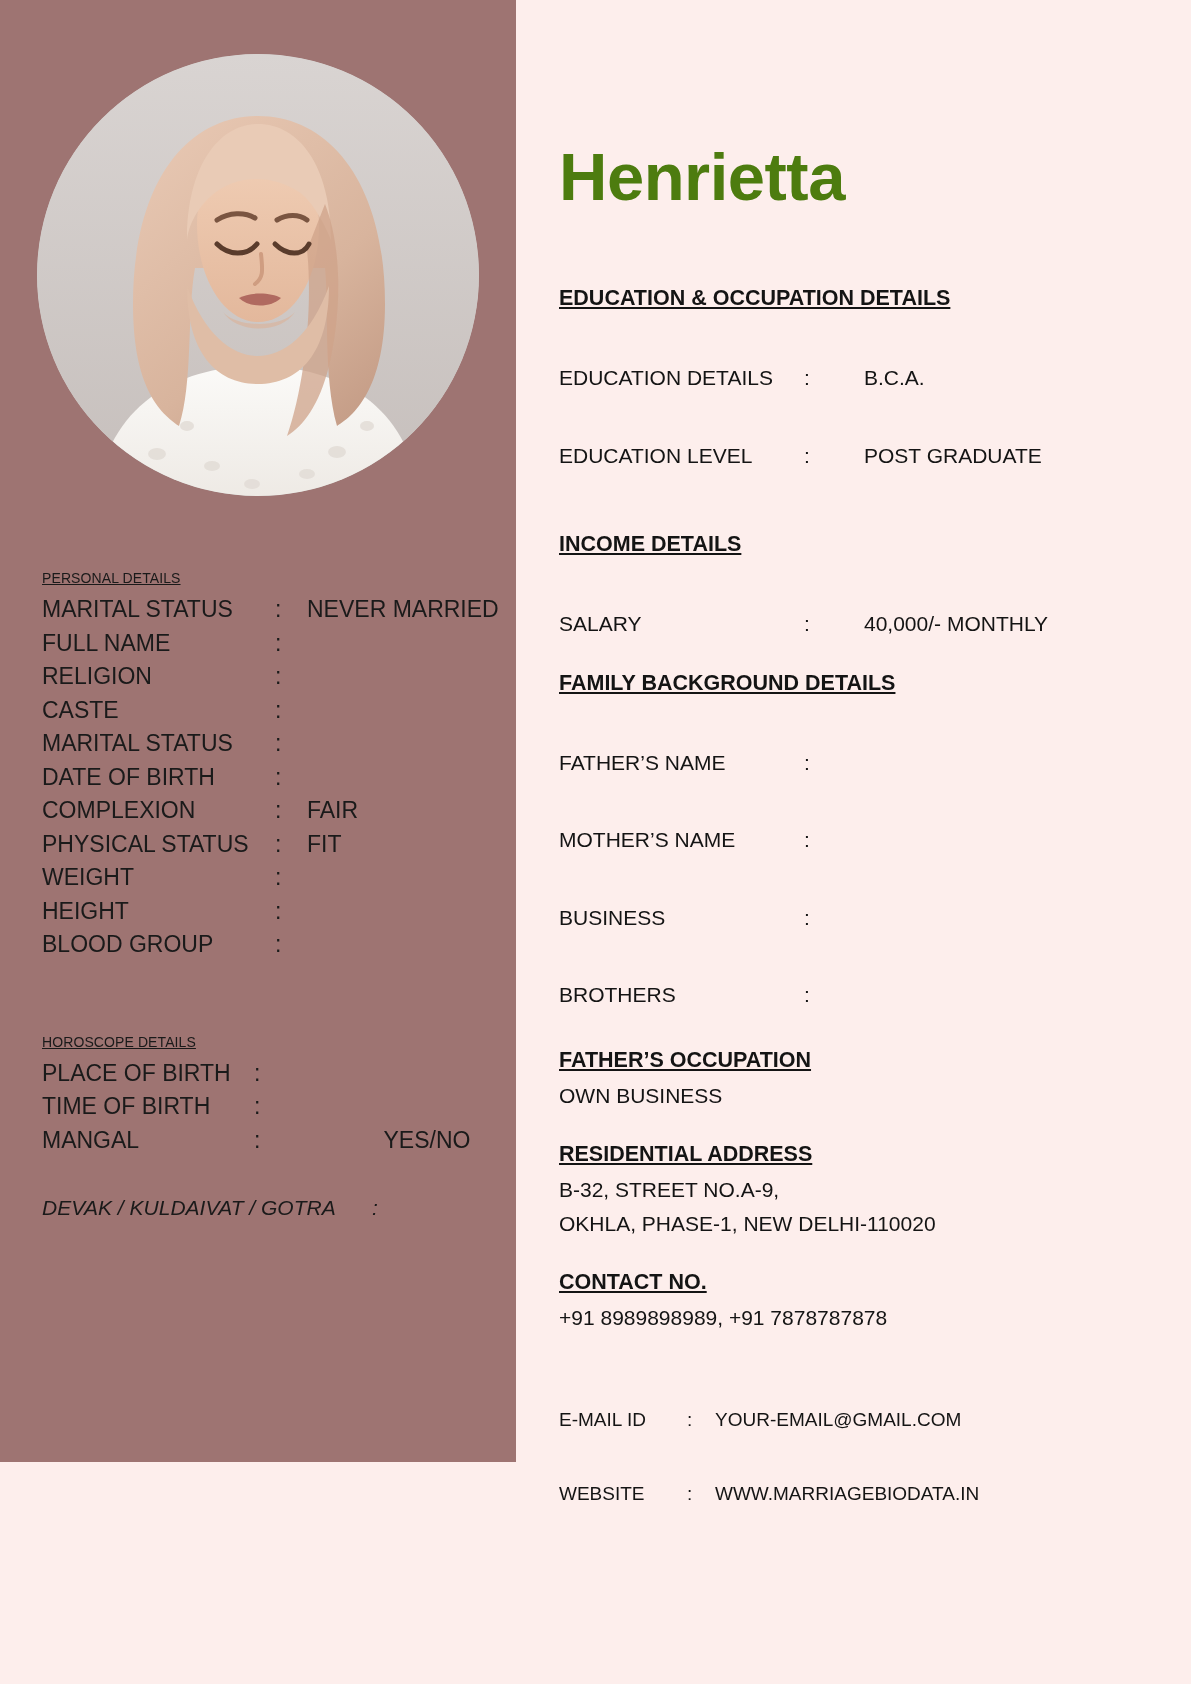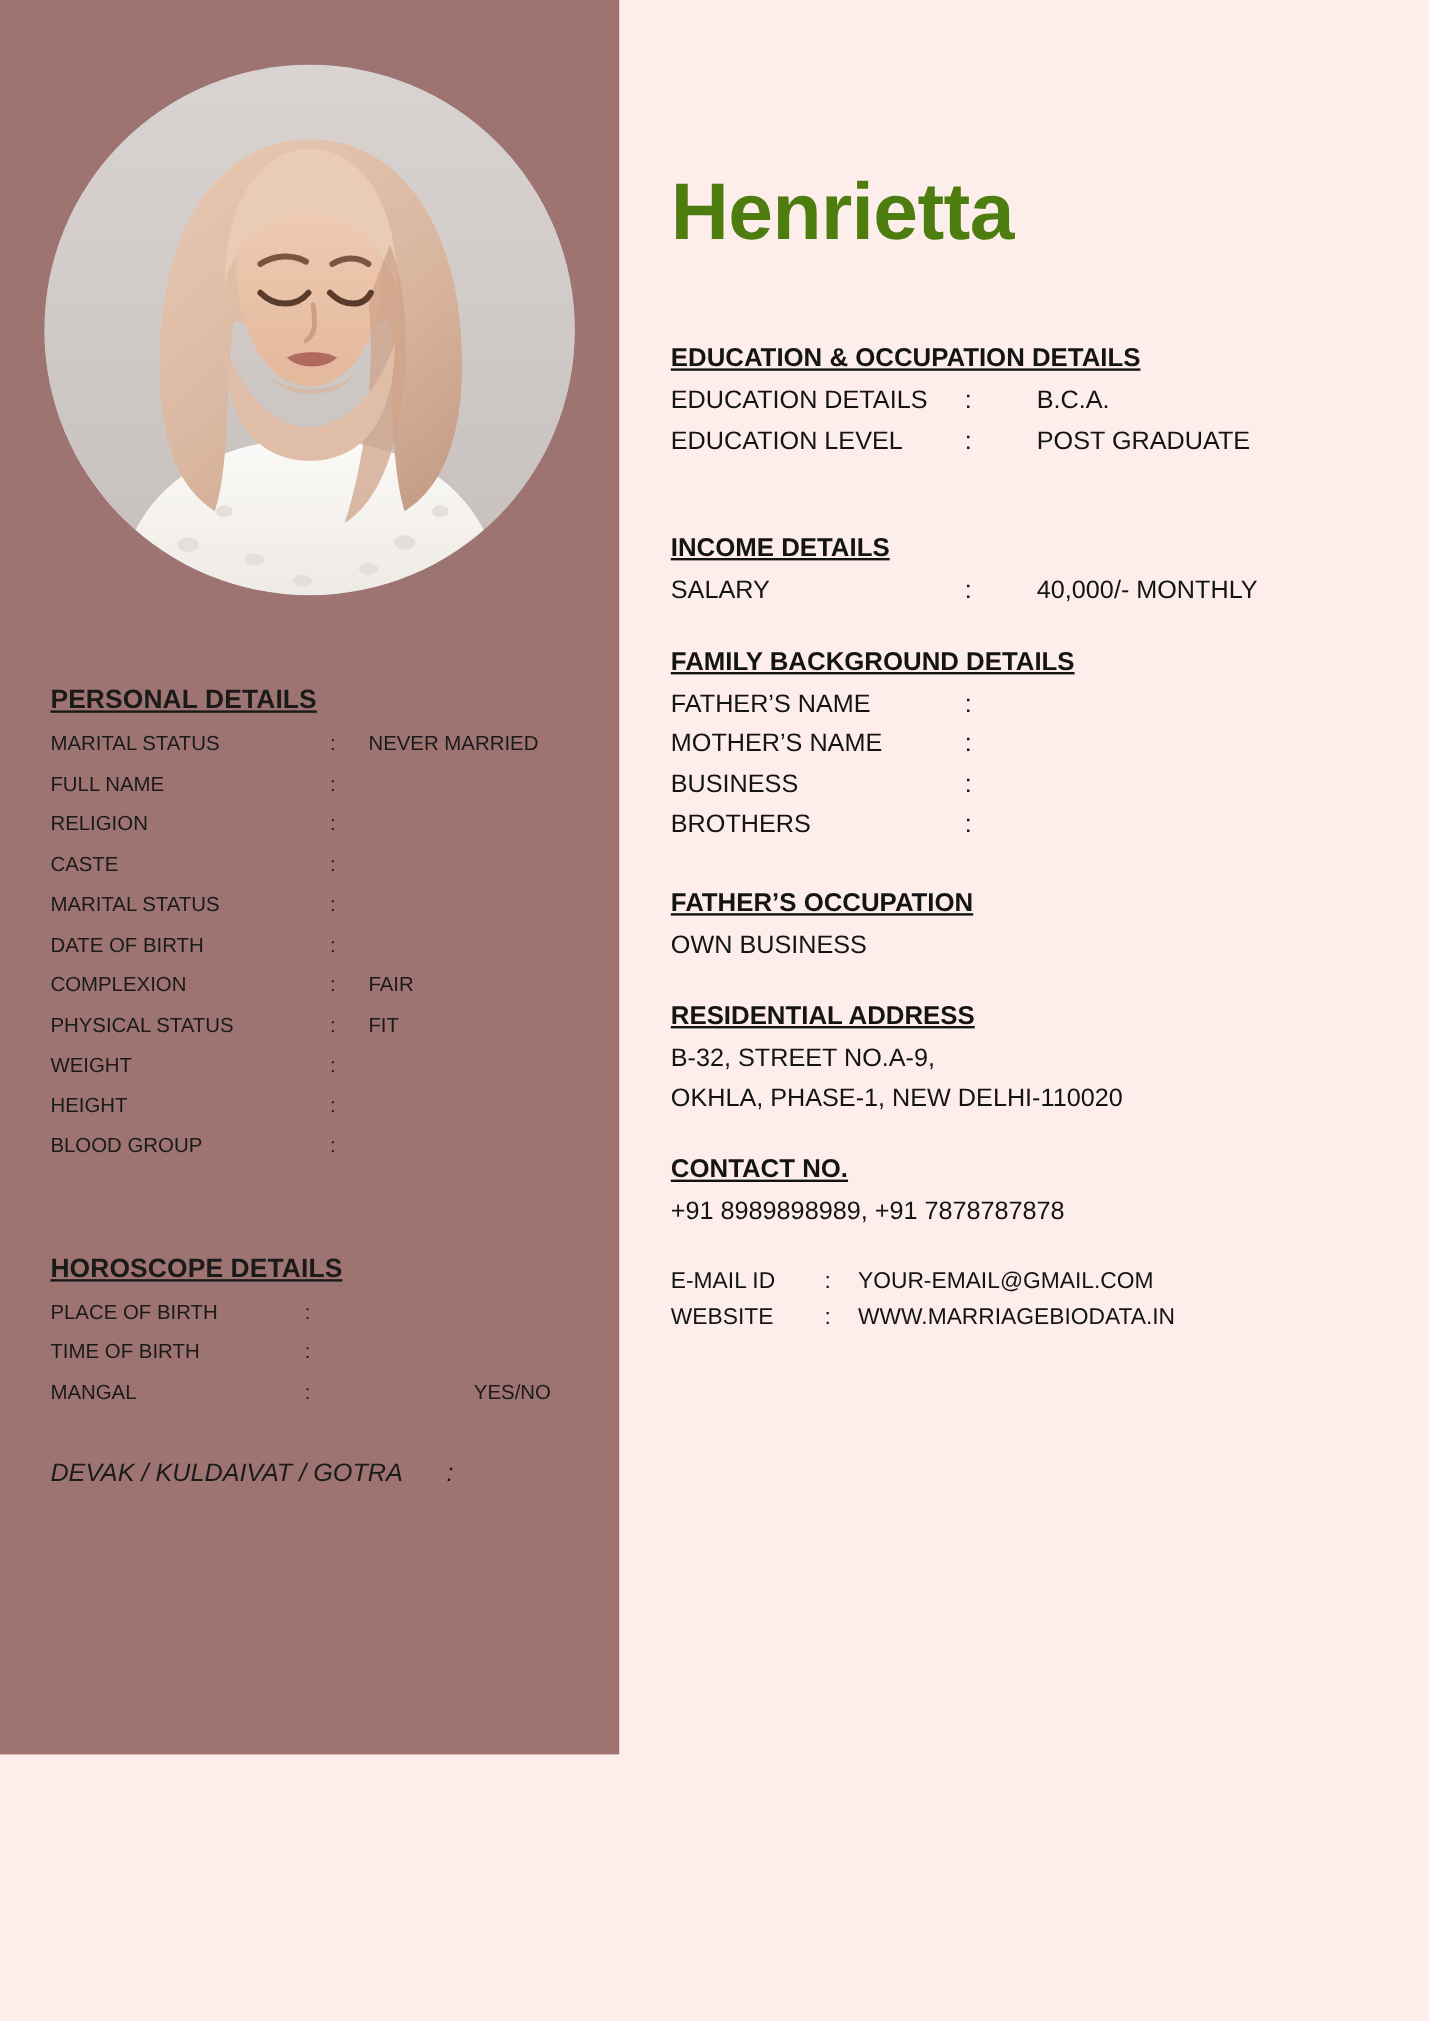--- a/index.html
+++ b/index.html
@@ -35,30 +35,30 @@
   .photo-svg { display:block; width:100%; height:100%; }
 
   .left-content {
     position: absolute;
     left: 42px;
     top: 570px;
     width: 460px;
     color: #1a1a1a;
   }
   .sec-title {
-    font-size: 22px;
-    font-weight: bold;
+    font-size: 14px;
+    font-weight: normal;
     text-decoration: underline;
     letter-spacing: .1px;
     margin-bottom: 7px;
   }
   .row {
     display: flex;
     align-items: baseline;
-    font-size: 17px;
+    font-size: 23px;
     line-height: 33.5px;
     white-space: nowrap;
   }
   .row .lbl { width: 233px; flex: 0 0 233px; }
   .row .col { width: 18px; flex: 0 0 18px; }
   .row .val { flex: 1 1 auto; }
 
   .left-content .row .lbl { width: 233px; flex: 0 0 233px; }
   .left-content .row .val { padding-left: 14px; }
 
@@ -98,21 +98,21 @@
     text-decoration: underline;
     margin-bottom: 6px;
   }
   .r-row {
     display: flex;
     align-items: baseline;
     font-size: 21px;
     line-height: 33.5px;
     white-space: nowrap;
   }
-  .r-row .lbl { width: 245px; flex: 0 0 245px; }
+  .r-row .lbl { width: 245px; flex: 0 0 245px; margin-top: 44px; }
   .r-row .col { width: 60px; flex: 0 0 60px; }
   .r-row .val { flex: 1 1 auto; }
   .r-line { font-size: 21px; line-height: 33.5px; }
 
   .gap-36 { height: 36px; }
   .gap-30 { height: 30px; }
 
   .contact-small { margin-top: 26px; }
   .contact-small .r-row { font-size: 19px; line-height: 30px; }
   .contact-small .r-row .lbl { width: 128px; flex: 0 0 128px; }

